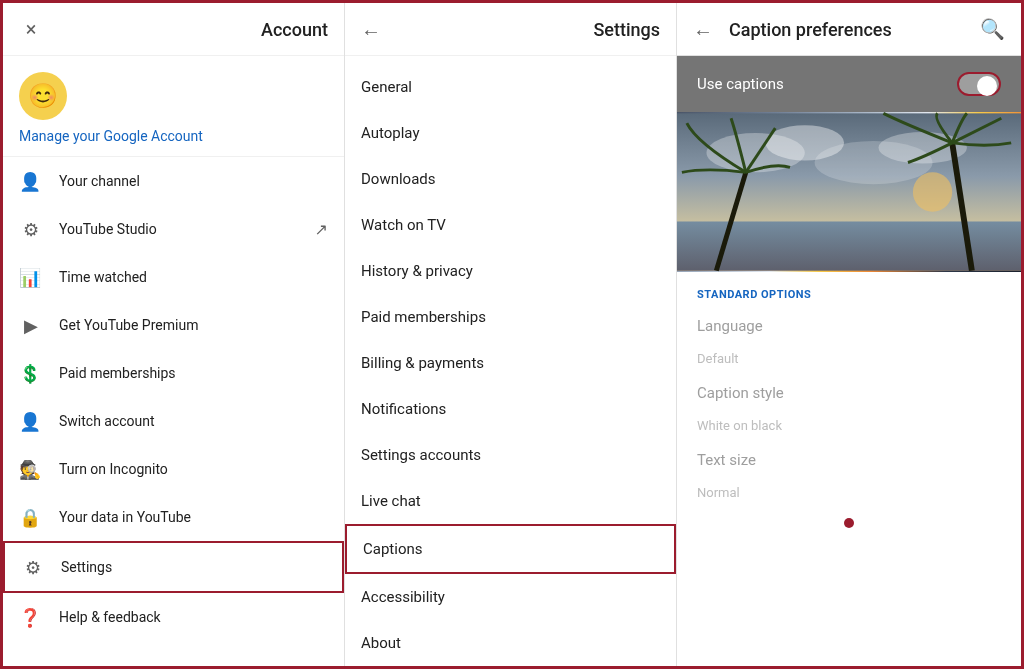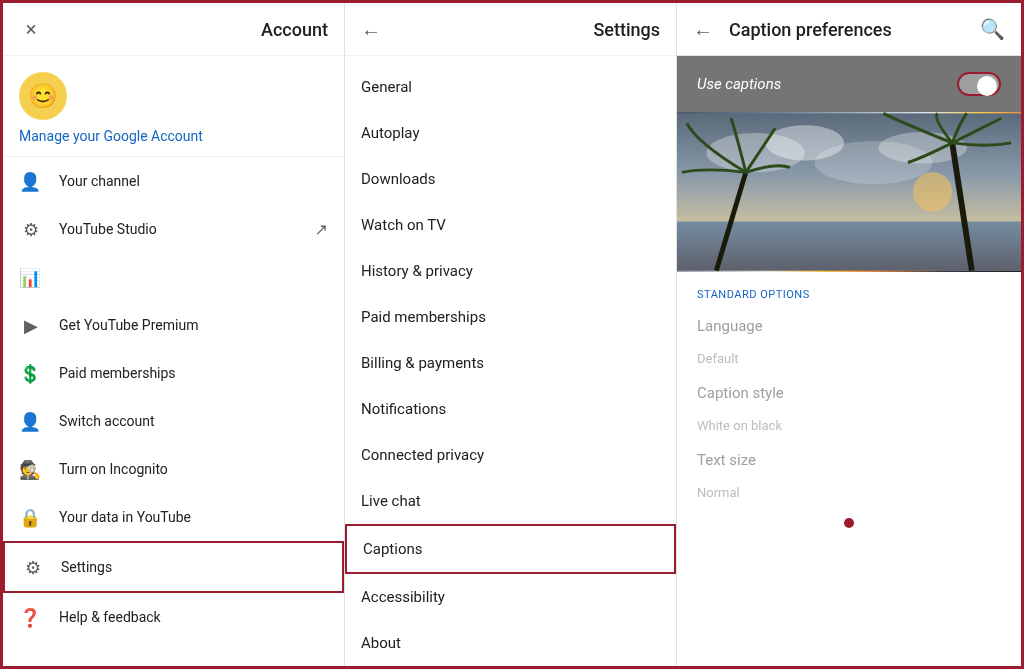--- a/index.html
+++ b/index.html
@@ -193,21 +193,20 @@
       cursor: pointer;
     }
 
     
     .use-captions-row {
       display: flex;
       align-items: center;
       padding: 16px 20px;
       background: #757575;
       color: #fff;
-      font-style: italic;
     }
 
     .use-captions-label {
       font-size: 15px;
       flex: 1;
       color: #fff;
     }
 
     .toggle {
       width: 44px;
@@ -261,21 +260,21 @@
 
     
     .standard-options {
       padding: 16px 20px;
       background: #fff;
       flex: 1;
     }
 
     .standard-options-label {
       font-size: 11px;
-      font-weight: 400;
+      font-weight: 700;
       color: #1565c0;
       letter-spacing: 0.5px;
       margin-bottom: 16px;
       text-transform: uppercase;
     }
 
     .option-row {
       margin-bottom: 18px;
     }
 
@@ -321,20 +320,21 @@
     <span class="menu-label">Your channel</span>
 
   </li>
       <li class="menu-item">
     <span class="menu-icon">⚙</span>
     <span class="menu-label">YouTube Studio</span>
     <span class="external-icon">↗</span>
   </li>
       <li class="menu-item">
     <span class="menu-icon">📊</span>
+    <span class="menu-label">Time watched</span>
 
   </li>
       <li class="menu-item">
     <span class="menu-icon">▶</span>
     <span class="menu-label">Get YouTube Premium</span>
 
   </li>
       <li class="menu-item">
     <span class="menu-icon">💲</span>
     <span class="menu-label">Paid memberships</span>
@@ -375,21 +375,21 @@
   </div>
   <ul class="settings-list" id="settings-list">
       <li class="settings-item">General</li>
       <li class="settings-item">Autoplay</li>
       <li class="settings-item">Downloads</li>
       <li class="settings-item">Watch on TV</li>
       <li class="settings-item">History &amp; privacy</li>
       <li class="settings-item">Paid memberships</li>
       <li class="settings-item">Billing &amp; payments</li>
       <li class="settings-item">Notifications</li>
-      <li class="settings-item">Connected privacy</li>
+      <li class="settings-item">Settings accounts</li>
       <li class="settings-item">Live chat</li>
       <li class="settings-item highlighted">Captions</li>
       <li class="settings-item">Accessibility</li>
       <li class="settings-item">About</li>
     </ul>
 </div>
 
 <div class="panel-captions">
   <div class="captions-header">
     <div class="back-icon">←</div>

